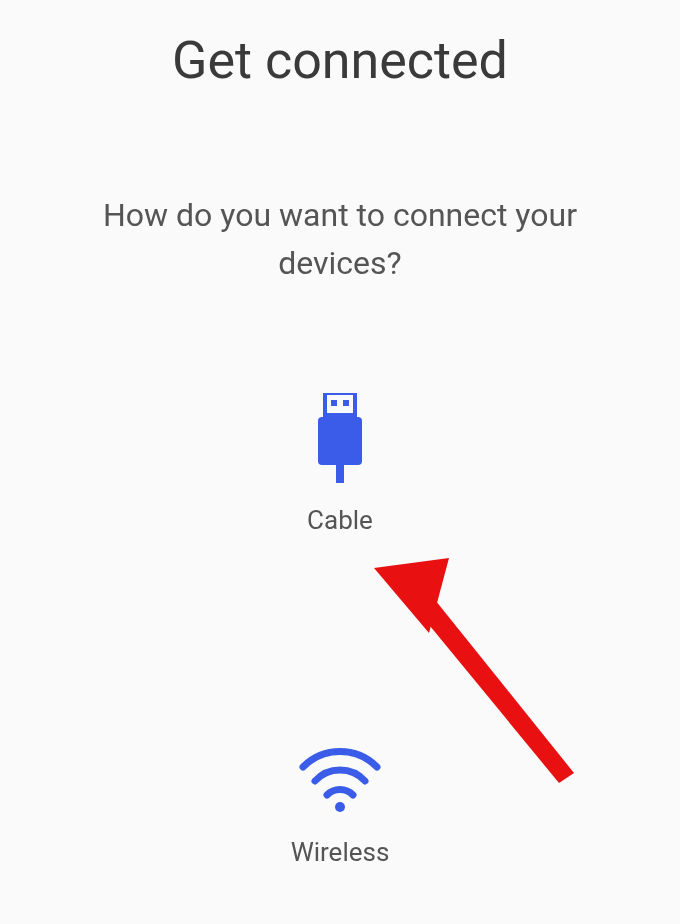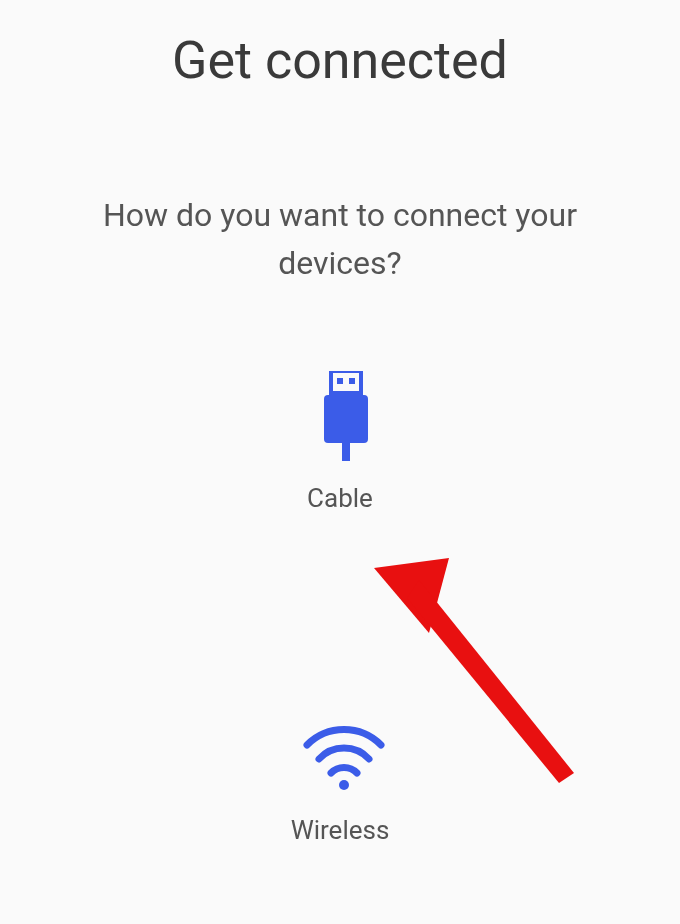--- a/index.html
+++ b/index.html
@@ -26,28 +26,28 @@
       text-align: right;
       margin-bottom: 100px;
     }
     
     .subtitle {
       font-size: 32px;
       font-weight: 400;
       color: #555;
       text-align: center;
       line-height: 1.5;
-      margin-bottom: 84px;
+      margin-bottom: 106px;
       max-width: 560px;
     }
     
     .option {
       display: flex;
       flex-direction: column;
-      align-items: flex-end;
+      align-items: center;
       cursor: pointer;
     }
     
     .option-label {
       font-size: 26px;
       color: #555;
       font-weight: 400;
       margin-top: 18px;
     }
     

